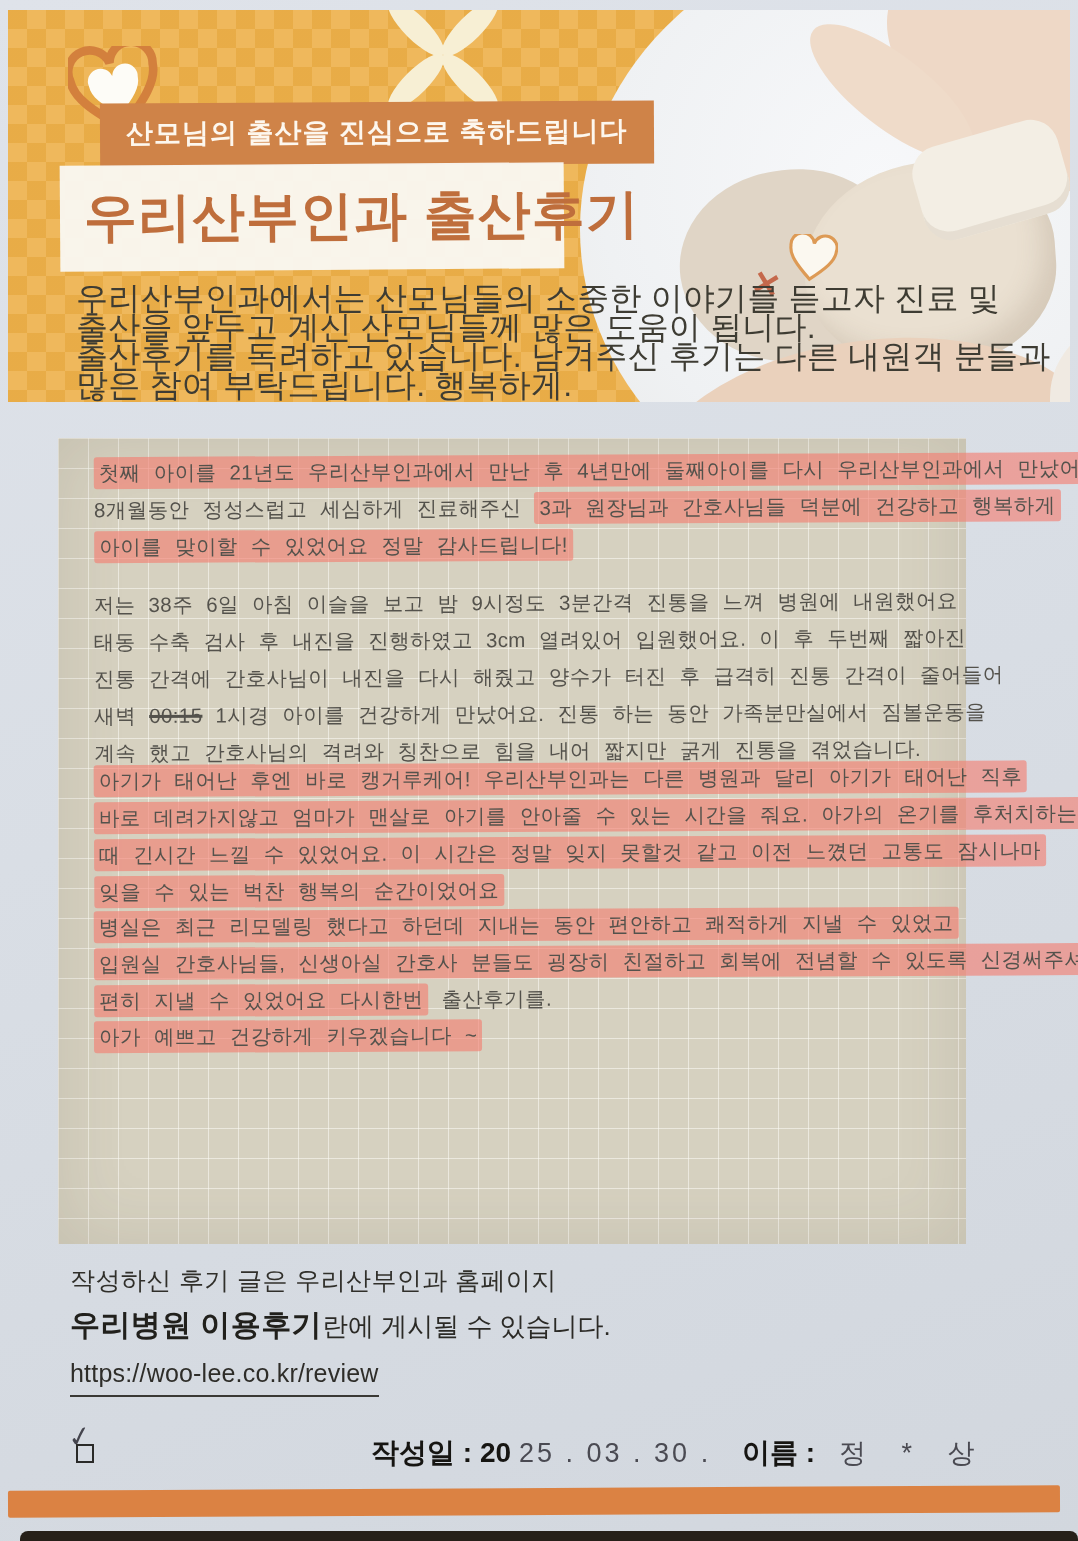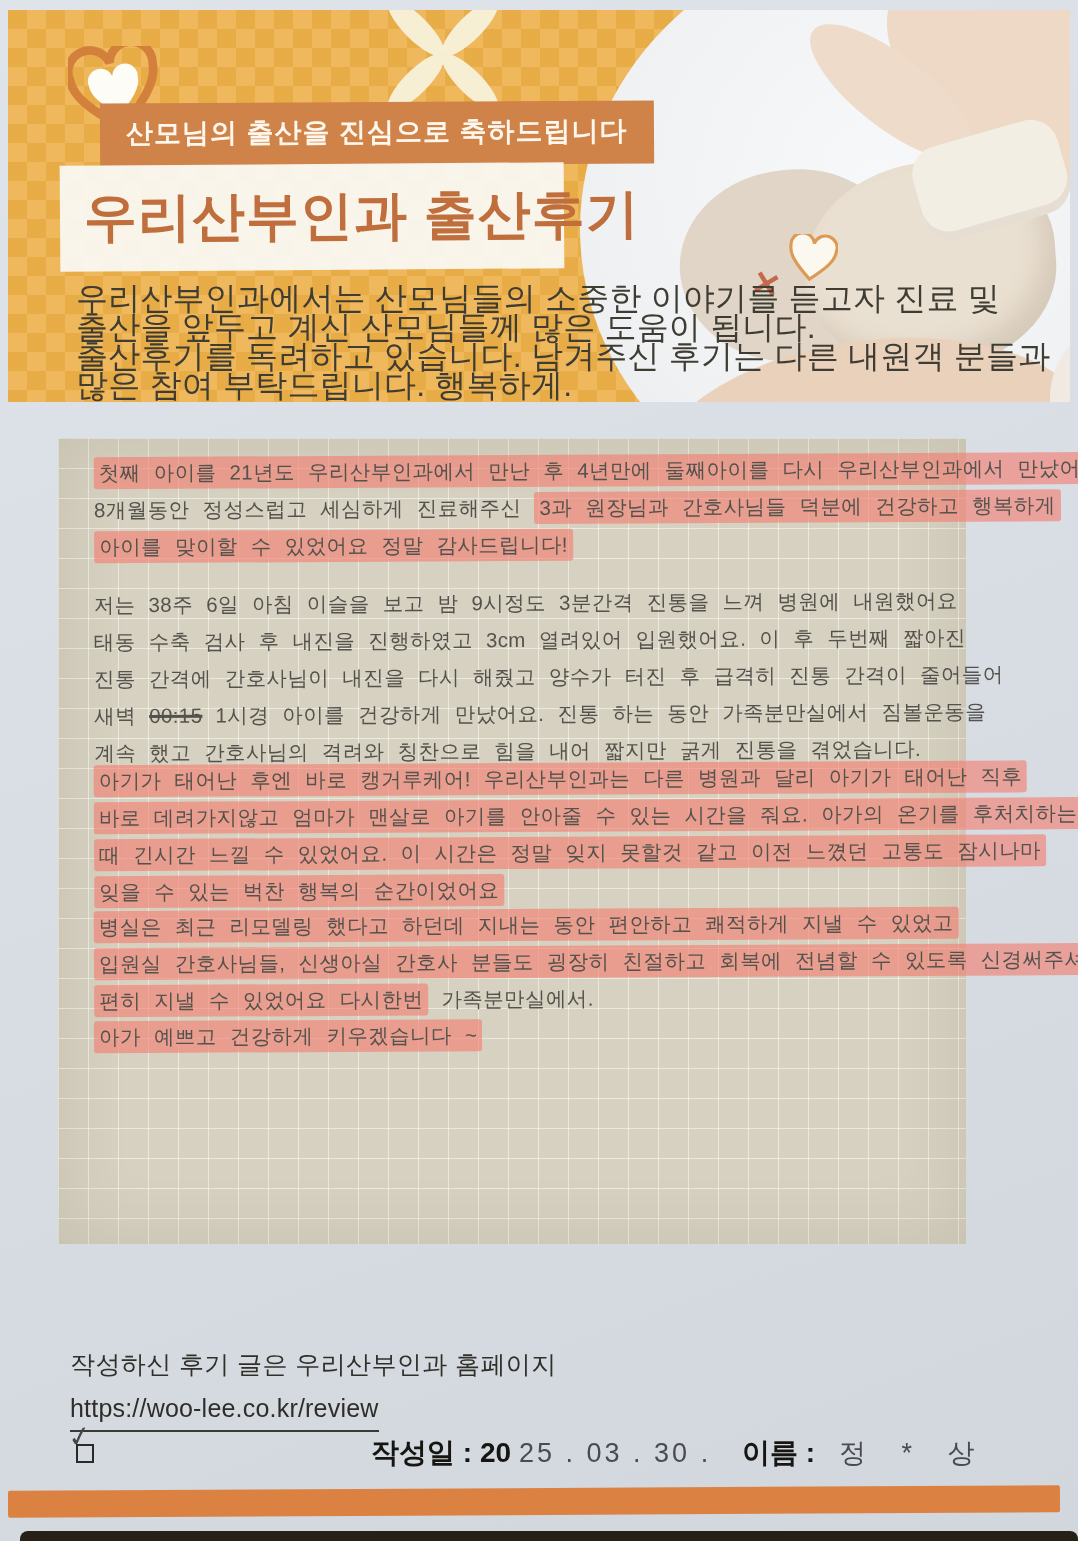--- a/index.html
+++ b/index.html
@@ -57,21 +57,21 @@
   .hw-para:nth-of-type(3){top:322px;}
   .hw-para:nth-of-type(4){top:468px;}
   .hw-para:nth-of-type(5){top:578px;}
   .hw-line{height:37px;line-height:37px;white-space:nowrap;}
   .hw-seg{font-size:20.5px;color:#54524c;letter-spacing:.4px;word-spacing:7px;}
   .hw-seg.hl{background:rgba(243,125,112,.62);padding:4px 5px 5px;border-radius:3px;
     -webkit-box-decoration-break:clone;box-decoration-break:clone;}
   .hw-seg.strike{text-decoration:line-through;text-decoration-thickness:2.5px;margin-top:24px;}
 
   
-  .notice{position:absolute;left:70px;top:1348px;color:#302f2a;}
+  .notice{position:absolute;left:70px;top:1264px;color:#302f2a;}
   .notice-l1{font-size:25px;letter-spacing:.4px;}
   .notice-l2{margin-top:8px;font-size:26px;color:#2b2a26;}
   .notice-l2 b{font-size:30px;color:#21201c;letter-spacing:.4px;}
   .url{display:inline-block;margin-top:13px;font-size:25px;color:#2e2d29;
     border-bottom:2.5px solid #3a3935;padding-bottom:7px;letter-spacing:.2px;}
 
   
   .agree{position:absolute;left:0;top:1432px;width:1078px;height:64px;}
   .checkbox{position:absolute;left:76px;top:12px;width:14px;height:15px;border:2.5px solid #2a2a28;}
   .checkmark{position:absolute;left:68px;top:-12px;font-size:28px;color:#45454e;
@@ -158,30 +158,33 @@
         </div>
         <div class="hw-para">
           <div class="hw-line"><span class="hw-seg hl">아기가 태어난 후엔 바로 캥거루케어! 우리산부인과는 다른 병원과 달리 아기가 태어난 직후</span></div>
           <div class="hw-line"><span class="hw-seg hl">바로 데려가지않고 엄마가 맨살로 아기를 안아줄 수 있는 시간을 줘요. 아가의 온기를 후처치하는</span></div>
           <div class="hw-line"><span class="hw-seg hl">때 긴시간 느낄 수 있었어요. 이 시간은 정말 잊지 못할것 같고 이전 느꼈던 고통도 잠시나마</span></div>
           <div class="hw-line"><span class="hw-seg hl">잊을 수 있는 벅찬 행복의 순간이었어요</span></div>
         </div>
         <div class="hw-para">
           <div class="hw-line"><span class="hw-seg hl">병실은 최근 리모델링 했다고 하던데 지내는 동안 편안하고 쾌적하게 지낼 수 있었고</span></div>
           <div class="hw-line"><span class="hw-seg hl">입원실 간호사님들, 신생아실 간호사 분들도 굉장히 친절하고 회복에 전념할 수 있도록 신경써주셔서</span></div>
-          <div class="hw-line"><span class="hw-seg hl">편히 지낼 수 있었어요 다시한번</span><span class="hw-seg"> 가족분만실에서.</span></div>
+          <div class="hw-line"><span class="hw-seg hl">편히 지낼 수 있었어요 다시한번</span><span class="hw-seg"> 출산후기를.</span></div>
         </div>
         <div class="hw-para">
           <div class="hw-line"><span class="hw-seg hl">아가 예쁘고 건강하게 키우겠습니다 ~</span></div>
         </div>
       </div>
   </div>
 
   <div class="notice">
     <div class="notice-l1">작성하신 후기 글은 우리산부인과 홈페이지</div>
+    <div class="notice-l2">
+      <b>우리병원 이용후기</b><span>란에 게시될 수 있습니다.</span>
+    </div>
     <div><span class="url">https://woo-lee.co.kr/review</span></div>
   </div>
 
   <div class="agree">
     <span class="checkbox"></span>
     <span class="checkmark">✓</span>
 
     <span class="date-group">
       <span class="printed">작성일 : 20</span><span class="hand">25 . 03 . 30 .</span>
     </span>

